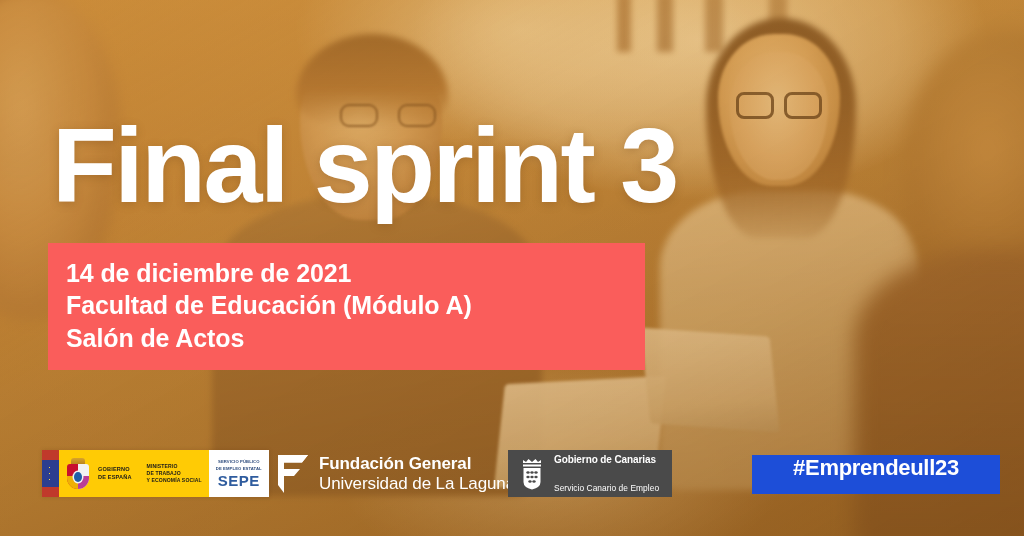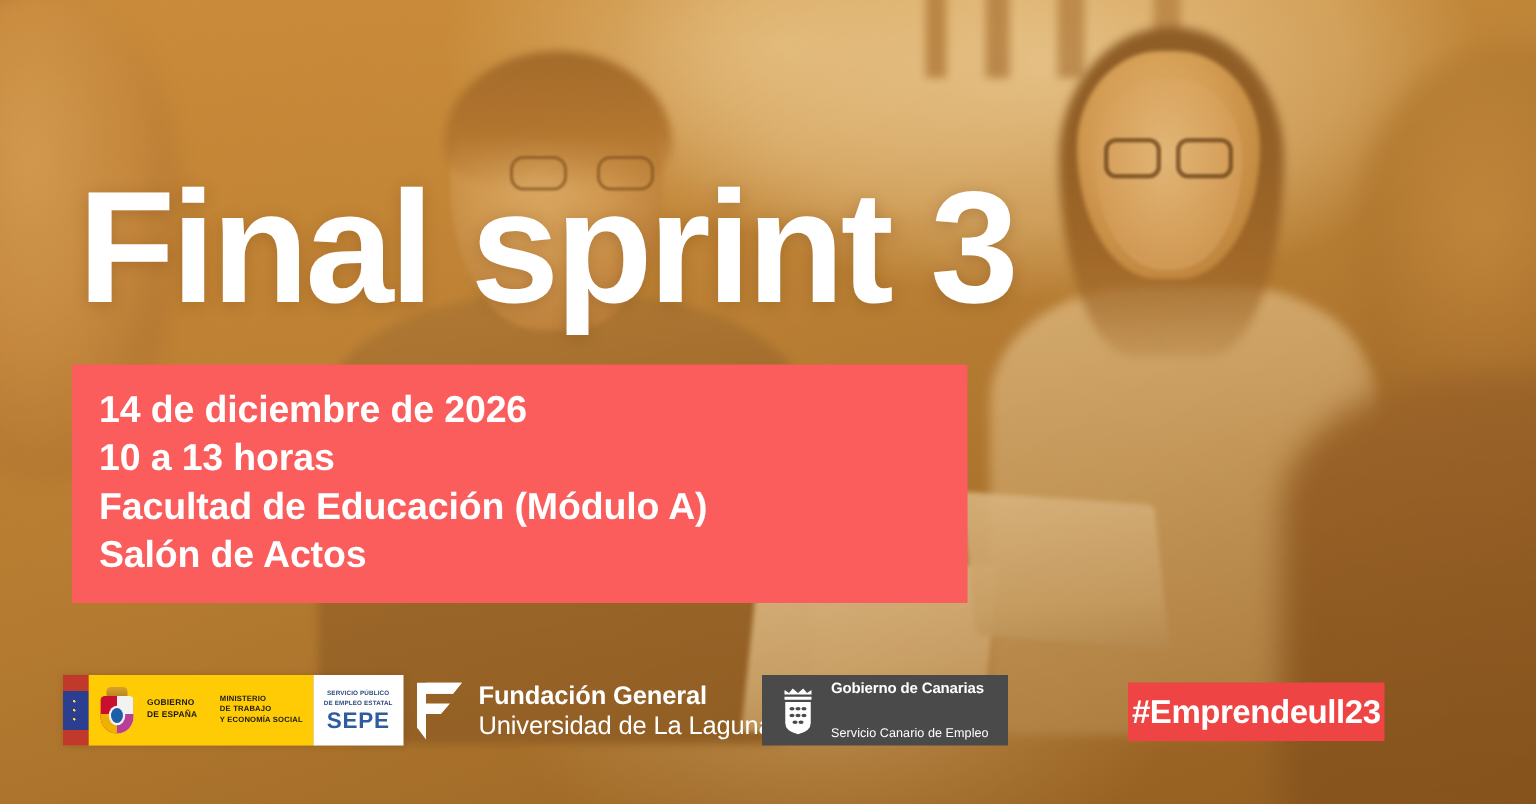--- a/index.html
+++ b/index.html
@@ -495,25 +495,25 @@
     white-space: nowrap;
     display: block;
     margin-top: 17px;
   }
 
   
   .hashtag-badge {
     position: absolute;
     left: 752px;
     top: 9px;
-    width: 171px;
+    width: 248px;
     height: 39px;
-    background: #ef4444;
+    background: #1d4ed8;
     display: flex;
-    align-items: center;
+    align-items: flex-start;
     justify-content: center;
   }
   .hashtag-text {
     color: #ffffff;
     font-size: 22px;
     font-weight: 700;
     letter-spacing: -0.3px;
     white-space: nowrap;
   }
 </style>
@@ -540,22 +540,21 @@
     <div class="figure-far-right-body"></div>
     <div class="laptop-a"></div>
     <div class="laptop-b"></div>
     <div class="photo-tint"></div>
     <div class="photo-warm"></div>
   </div>
 
   <h1 class="title">Final sprint 3</h1>
 
   <div class="info-panel">
-    <div class="info-line">14 de diciembre de 2026</div>
-    <div class="info-line">10 a 13 horas</div>
+    <div class="info-line">14 de diciembre de 2021</div>
     <div class="info-line">Facultad de Educación (Módulo A)</div>
     <div class="info-line">Salón de Actos</div>
   </div>
 
   <div class="logo-strip">
 
     <div class="logo-gob-es">
       <div class="gob-flagbar"></div>
       <div class="gob-yellow">
         <div class="gob-shield">

